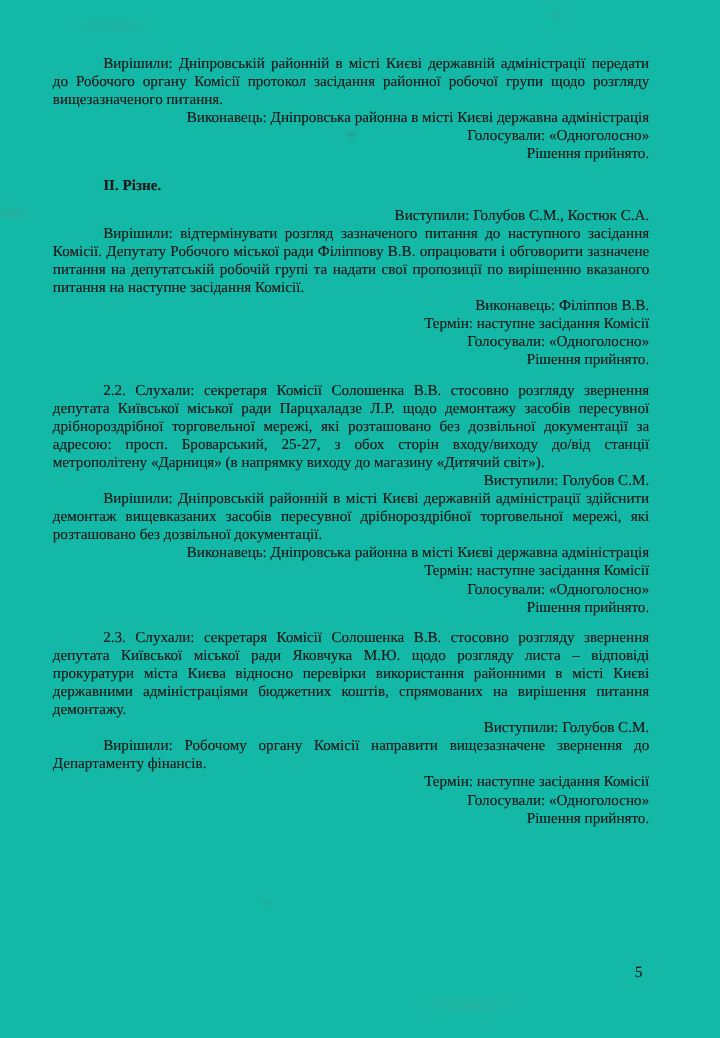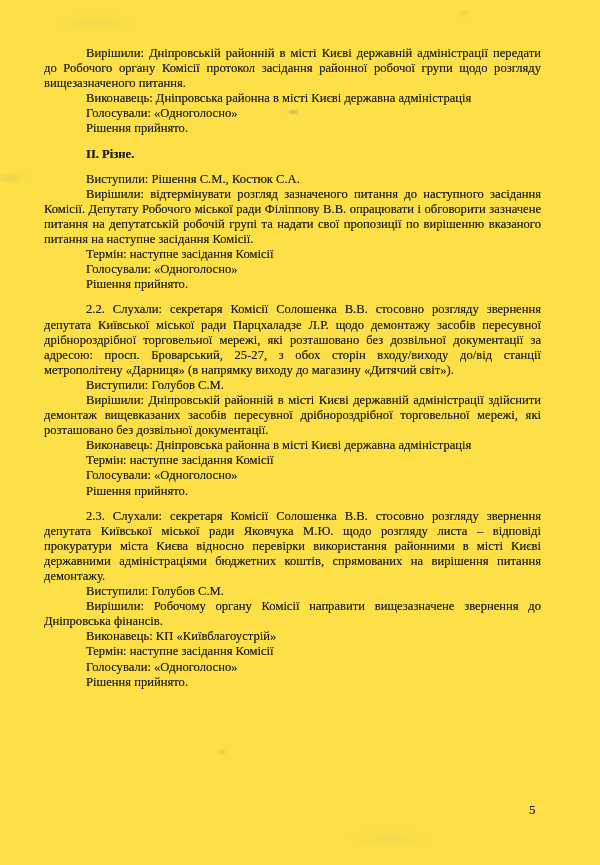--- a/index.html
+++ b/index.html
@@ -5,21 +5,21 @@
   html, body {
     margin: 0;
     padding: 0;
     background: #ffffff;
   }
   .page {
     position: relative;
     width: 600px;
     height: 865px;
     overflow: hidden;
-    background: #fde047;
+    background: #14b8a6;
     font-family: "Liberation Serif", serif;
     color: #1b1b1b;
   }
   .scan-noise {
     position: absolute;
     inset: 0;
     pointer-events: none;
     background:
       radial-gradient(55px 12px at 95px 22px,  rgba(125,125,125,0.10), transparent 70%),
       radial-gradient(9px 5px   at 293px 112px, rgba(90,90,90,0.30),  transparent 70%),
@@ -37,20 +37,21 @@
     line-height: 15.1px;
     text-shadow: 0 0 0.5px rgba(25,25,25,0.55);
   }
   .content > div { margin: 0; }
   .para {
     text-align: justify;
     text-indent: 42px;
   }
   .line {
     text-indent: 42px;
+    text-align: right;
   }
   .heading {
     font-weight: 700;
     text-indent: 42px;
   }
   .gap { height: 10px; }
   .page-number {
     position: absolute;
     left: 529px;
     top: 802px;
@@ -64,37 +65,37 @@
 <div class="page">
   <div class="scan-noise"></div>
   <div class="content" id="doc-content">
       <div class="para">Вирішили: Дніпровській районній в місті Києві державній адміністрації  передати до Робочого органу Комісії протокол засідання районної робочої групи щодо розгляду вищезазначеного питання.</div>
       <div class="line">Виконавець: Дніпровська районна в місті Києві державна адміністрація</div>
       <div class="line">Голосували: «Одноголосно»</div>
       <div class="line">Рішення прийнято.</div>
       <div class="gap"></div>
       <div class="heading">ІІ. Різне.</div>
       <div class="gap"></div>
-      <div class="line">Виступили: Рішення С.М., Костюк С.А.</div>
+      <div class="line">Виступили: Голубов С.М., Костюк С.А.</div>
       <div class="para">Вирішили: відтермінувати розгляд зазначеного питання до наступного засідання Комісії. Депутату Робочого міської ради Філіппову В.В. опрацювати і обговорити зазначене питання на депутатській робочій групі та надати свої пропозиції по вирішенню вказаного питання на наступне засідання Комісії.</div>
+      <div class="line">Виконавець: Філіппов В.В.</div>
       <div class="line">Термін: наступне засідання Комісії</div>
       <div class="line">Голосували: «Одноголосно»</div>
       <div class="line">Рішення прийнято.</div>
       <div class="gap"></div>
       <div class="para">2.2. Слухали: секретаря Комісії Солошенка В.В. стосовно розгляду звернення депутата Київської міської ради Парцхаладзе Л.Р. щодо демонтажу засобів пересувної дрібнороздрібної торговельної мережі, які розташовано без дозвільної документації за адресою: просп. Броварський, 25-27, з обох сторін входу/виходу до/від станції метрополітену «Дарниця» (в напрямку виходу до магазину «Дитячий світ»).</div>
       <div class="line">Виступили: Голубов С.М.</div>
       <div class="para">Вирішили: Дніпровській районній в місті Києві державній адміністрації здійснити демонтаж вищевказаних засобів пересувної дрібнороздрібної торговельної мережі, які розташовано без дозвільної документації.</div>
       <div class="line">Виконавець: Дніпровська районна в місті Києві державна адміністрація</div>
       <div class="line">Термін: наступне засідання Комісії</div>
       <div class="line">Голосували: «Одноголосно»</div>
       <div class="line">Рішення прийнято.</div>
       <div class="gap"></div>
       <div class="para">2.3. Слухали: секретаря Комісії Солошенка В.В. стосовно розгляду звернення депутата Київської міської ради Яковчука М.Ю. щодо розгляду листа – відповіді прокуратури міста Києва відносно перевірки використання районними в місті Києві державними адміністраціями бюджетних коштів, спрямованих на вирішення питання демонтажу.</div>
       <div class="line">Виступили: Голубов С.М.</div>
-      <div class="para">Вирішили: Робочому органу Комісії направити вищезазначене звернення до Дніпровська фінансів.</div>
-      <div class="line">Виконавець: КП «Київблагоустрій»</div>
+      <div class="para">Вирішили: Робочому органу Комісії направити вищезазначене звернення до Департаменту фінансів.</div>
       <div class="line">Термін: наступне засідання Комісії</div>
       <div class="line">Голосували: «Одноголосно»</div>
       <div class="line">Рішення прийнято.</div>
       <div class="gap"></div>
     </div>
   <div class="page-number">5</div>
 </div>
 
 </body></html>

